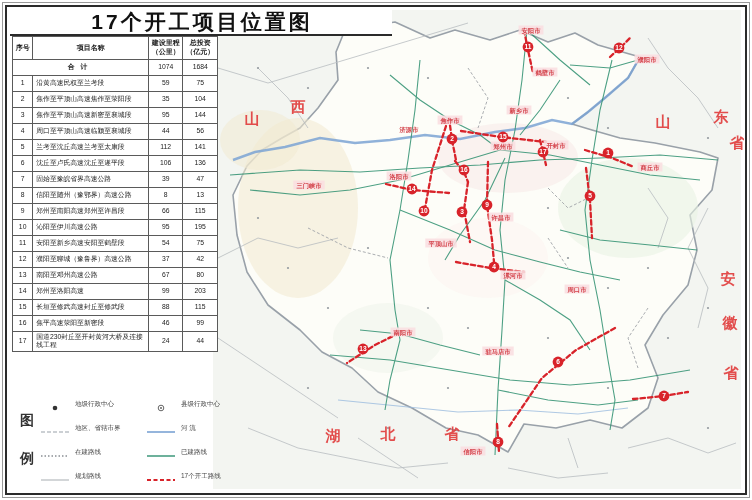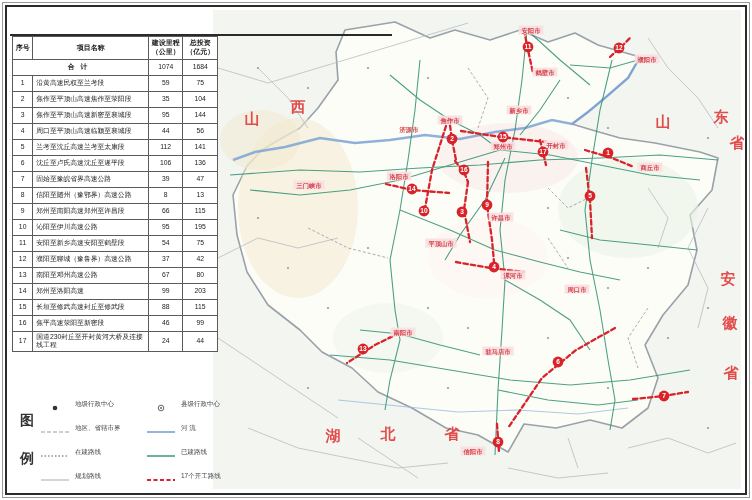--- a/index.html
+++ b/index.html
@@ -228,20 +228,21 @@
         <text x="404" y="183.4" text-anchor="middle" font-size="6.6" fill="#ffffff" font-weight="bold">14</text>
         <circle cx="495" cy="129" r="5.4" fill="#d8232a"></circle>
         <text x="495" y="131.4" text-anchor="middle" font-size="6.6" fill="#ffffff" font-weight="bold">15</text>
         <circle cx="456" cy="162" r="5.4" fill="#d8232a"></circle>
         <text x="456" y="164.4" text-anchor="middle" font-size="6.6" fill="#ffffff" font-weight="bold">16</text>
         <circle cx="535" cy="144" r="5.4" fill="#d8232a"></circle>
         <text x="535" y="146.4" text-anchor="middle" font-size="6.6" fill="#ffffff" font-weight="bold">17</text>
       </g>
   </svg>
 
+  <div class="title-box">17个开工项目位置图</div>
   <div class="title-rule"></div>
 
   <table class="projects">
     <colgroup>
         <col class="col-no">
         <col class="col-name">
         <col class="col-m">
         <col class="col-i">
       </colgroup>
     <thead>

